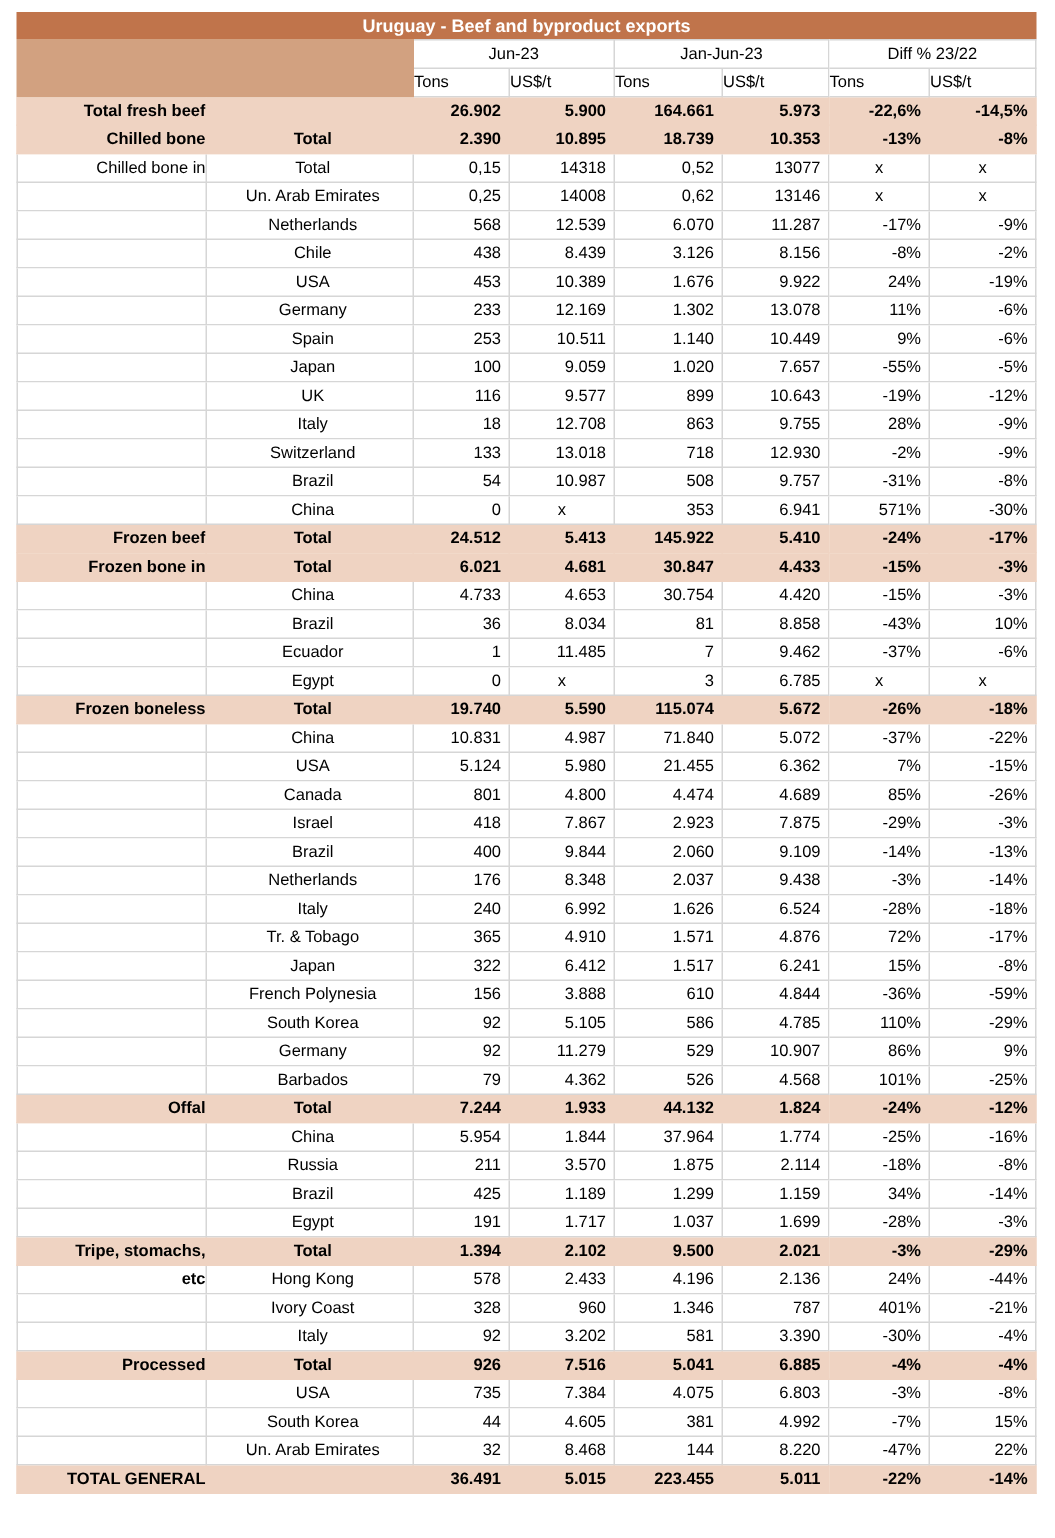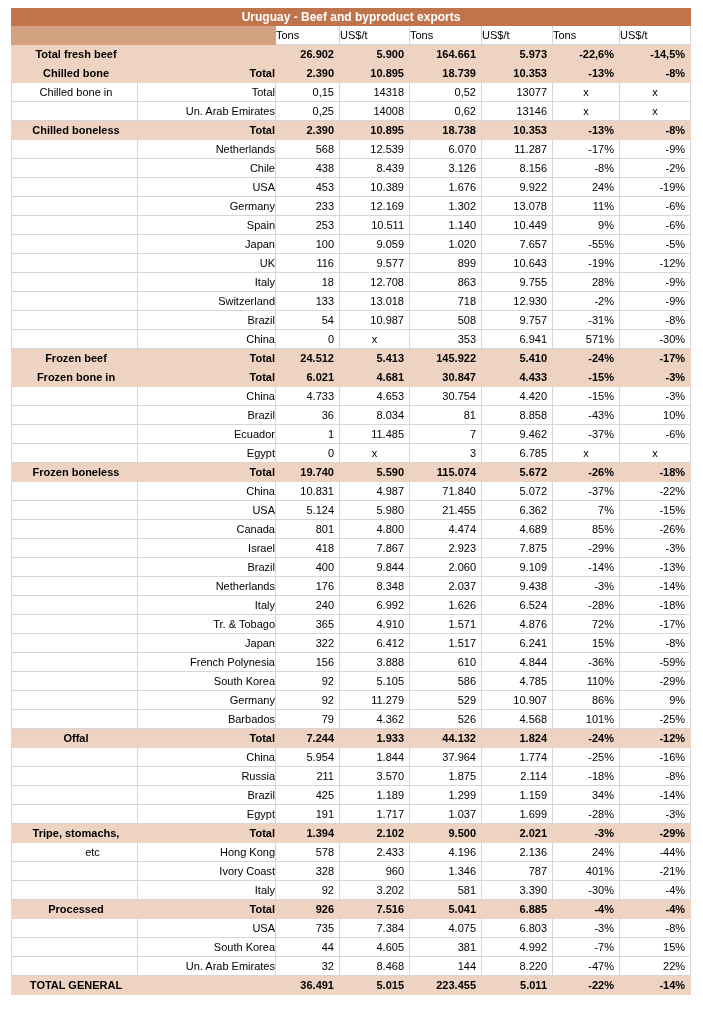--- a/index.html
+++ b/index.html
@@ -41,49 +41,55 @@
   thead tr.sub-row th.white{border-top:none;}
   thead th.group{text-align:center;}
   thead th.sub{text-align:left;padding-right:5px;}
   
   tbody td{
     background:#ffffff;
     border-right:1px solid var(--border);
     border-bottom:1px solid var(--border);
   }
   tbody td:first-child{border-left:1px solid var(--border);}
-  tbody td.cat{text-align:center;padding-left:3px;}
-  tbody td.name{text-align:right;padding-left:4px;}
+  tbody td.cat{text-align:right;padding-left:3px;}
+  tbody td.name{text-align:center;padding-left:4px;}
   tbody td.num{text-align:right;padding-right:5px;}
   tbody td.num.x{text-align:center;padding-right:0;}
   tbody tr.hl td{
     background:var(--hl-bg);
     border-color:var(--hl-bg);
     font-weight:bold;
   }
-  tbody td.cat.b{font-weight:normal;padding-left:36px;}
+  tbody td.cat.b{font-weight:bold;padding-left:36px;}
 </style>
 </head>
 <body>
 
 <table>
   <colgroup>
     <col style="width:127px">
       <col style="width:138px">
     <col style="width:64px">
       <col style="width:70px">
     <col style="width:72px">
       <col style="width:71px">
     <col style="width:67px">
       <col style="width:71px">
   </colgroup>
   <thead>
     <tr class="title-row">
       <th colspan="8">Uruguay - Beef and byproduct exports</th>
     </tr>
+    <tr class="group-row">
+      <th colspan="2" class="tan"></th>
+      <th colspan="2" class="white group">Jun-23</th>
+      <th colspan="2" class="white group">Jan-Jun-23</th>
+      <th colspan="2" class="white group">Diff % 23/22</th>
+    </tr>
     <tr class="sub-row">
       <th colspan="2" class="tan"></th>
       <th class="white sub">Tons</th>
       <th class="white sub">US$/t</th>
       <th class="white sub">Tons</th>
       <th class="white sub">US$/t</th>
       <th class="white sub">Tons</th>
       <th class="white sub">US$/t</th>
     </tr>
   </thead>
@@ -121,30 +127,20 @@
       <tr>
         <td class="cat"></td>
         <td class="name">Un. Arab Emirates</td>
         <td class="num">0,25</td>
         <td class="num">14008</td>
         <td class="num">0,62</td>
         <td class="num">13146</td>
         <td class="num x">x</td>
         <td class="num x">x</td>
       </tr>
-      <tr class="hl">
-        <td class="cat">Chilled boneless</td>
-        <td class="name">Total</td>
-        <td class="num">2.390</td>
-        <td class="num">10.895</td>
-        <td class="num">18.738</td>
-        <td class="num">10.353</td>
-        <td class="num">-13%</td>
-        <td class="num">-8%</td>
-      </tr>
       <tr>
         <td class="cat"></td>
         <td class="name">Netherlands</td>
         <td class="num">568</td>
         <td class="num">12.539</td>
         <td class="num">6.070</td>
         <td class="num">11.287</td>
         <td class="num">-17%</td>
         <td class="num">-9%</td>
       </tr>

